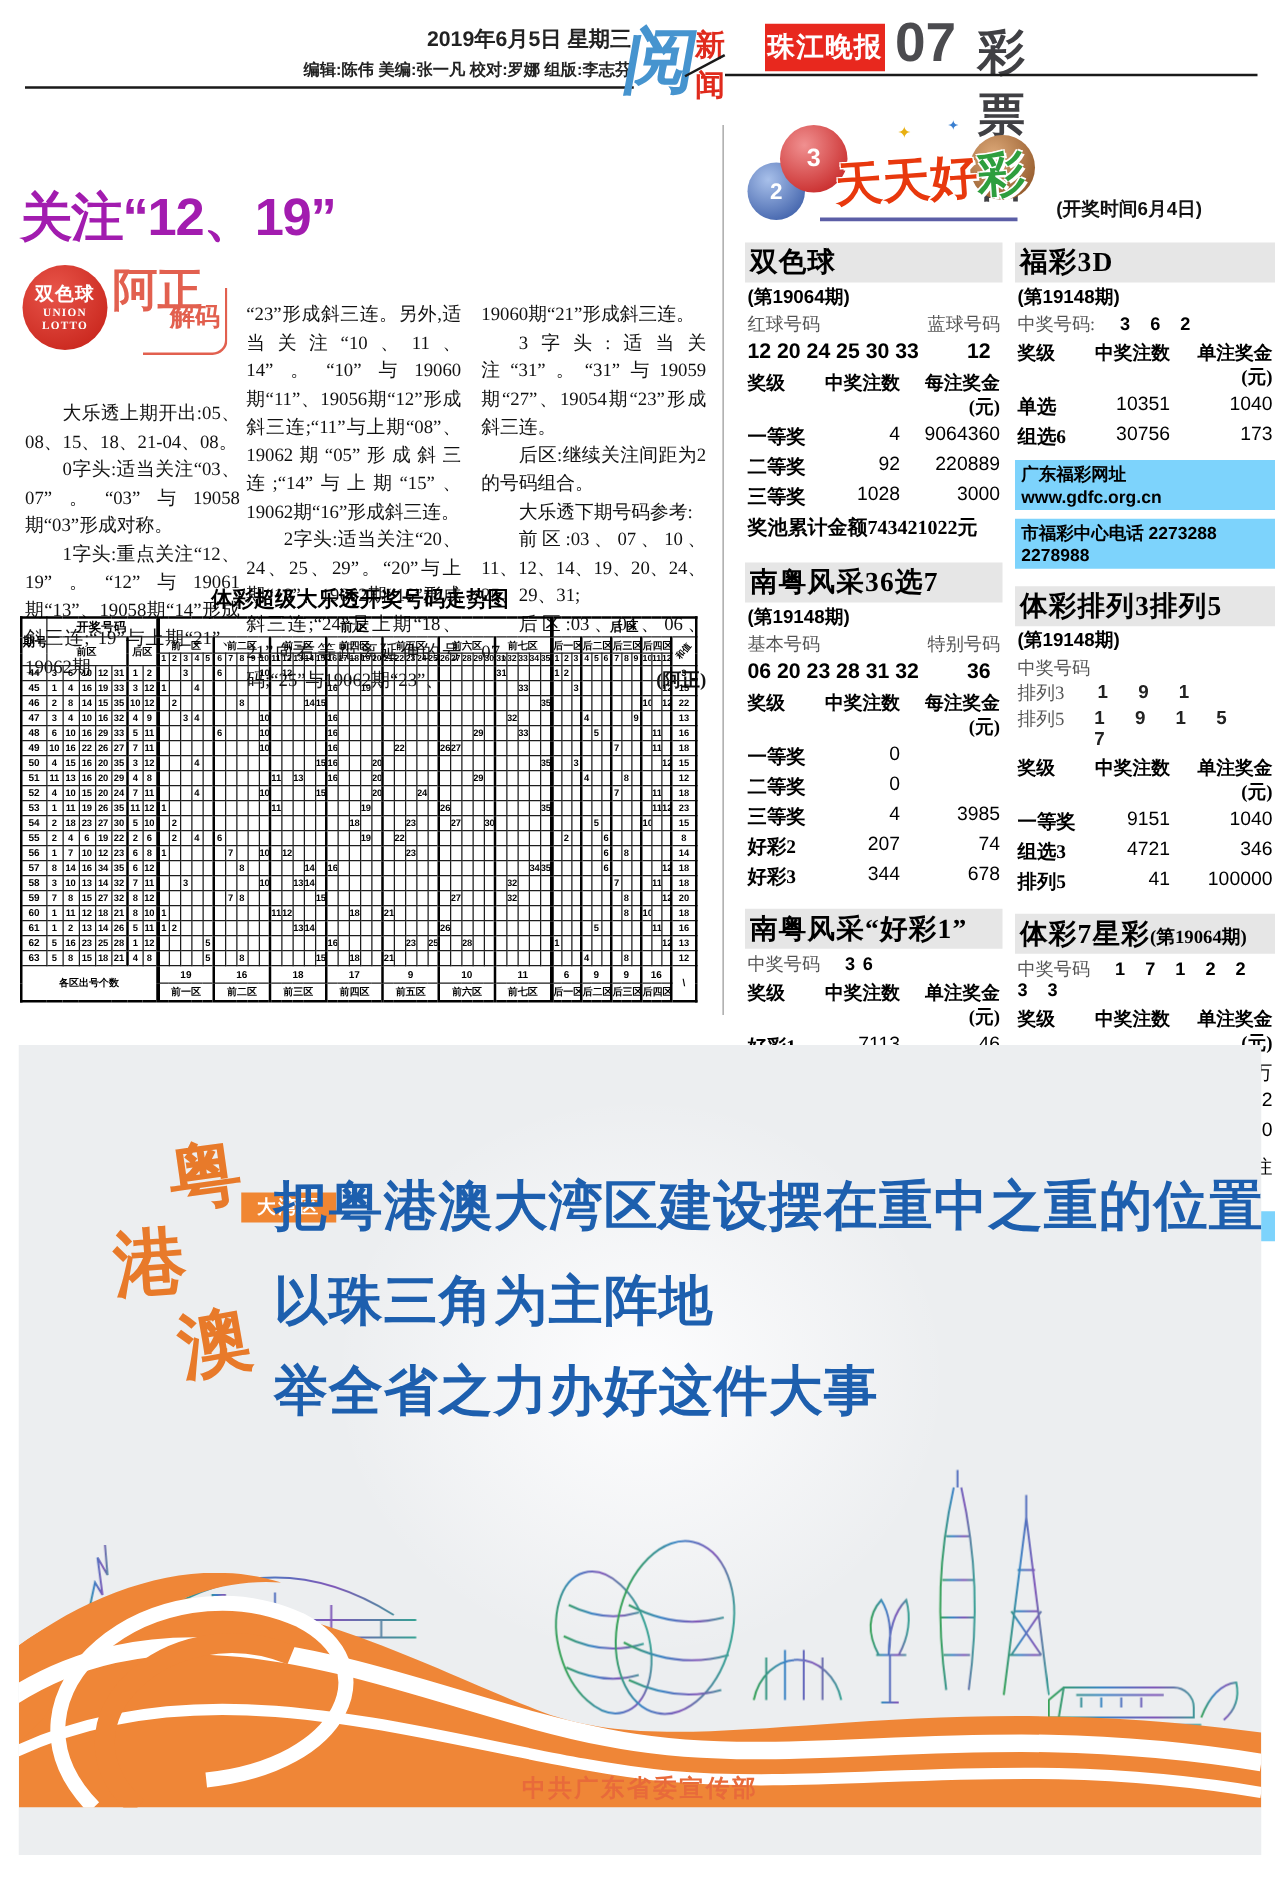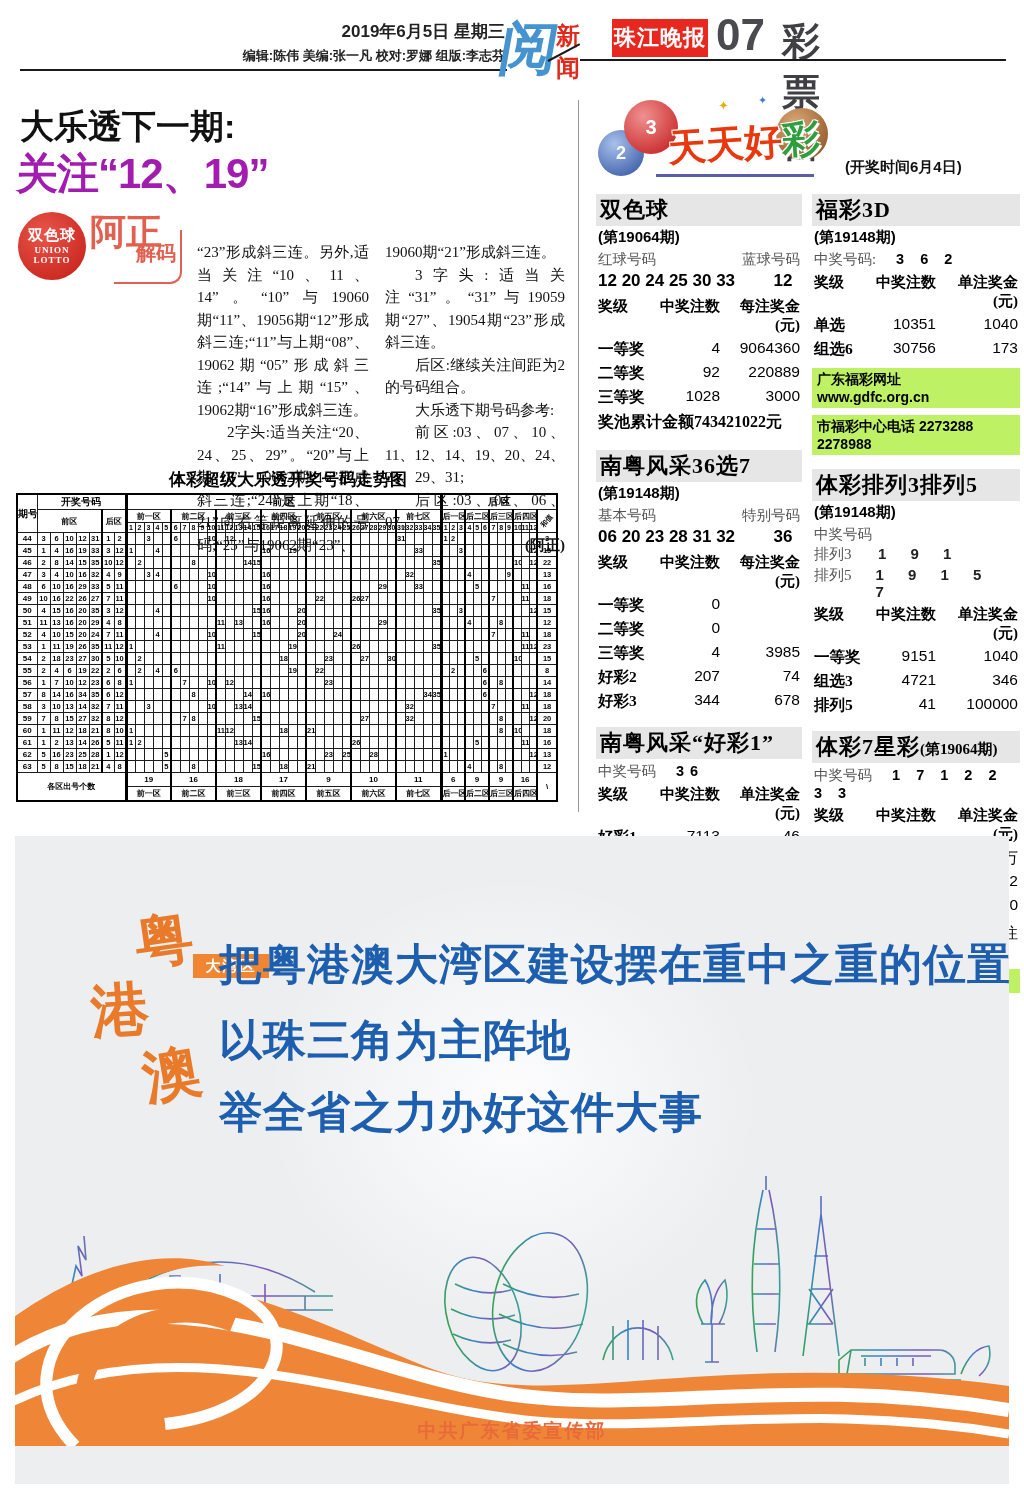--- a/index.html
+++ b/index.html
@@ -108,21 +108,21 @@
   .pair .pn{font-weight:700;font-family:Liberation Sans, sans-serif;letter-spacing:10px;}
   .phead{display:flex;font-size:15px;font-weight:900;padding:4px 2px 2px 2px;color:#000;}
   .phead .c1{width:62px;} .phead .c2{width:74px;} .phead .c3{flex:1;text-align:right;}
   .prow{display:flex;font-size:15.5px;padding:1.5px 2px;color:#000;}
   .prow .c1{width:62px;font-weight:700;}
   .prow .c2{width:60px;text-align:right;font-family:"Liberation Sans",sans-serif;}
   .prow .c3{flex:1;text-align:right;font-family:"Liberation Sans",sans-serif;}
   .sec-strong{font-size:16px;font-weight:900;padding:3px 2px;color:#000;}
   .sec-note{font-size:15px;color:#000;padding:6px 2px 0 2px;text-align:justify;}
   .sec-note .ind{text-indent:2em;display:block;}
-  .graybar{background:#bef264;font-size:14px;font-weight:700;padding:3px 5px;margin-top:7px;color:#000;
+  .graybar{background:#7dd3fc;font-size:14px;font-weight:700;padding:3px 5px;margin-top:7px;color:#000;
            font-family:"Liberation Sans",sans-serif;}
 
   
   .banner{position:absolute;left:15px;top:836px;width:994px;height:648px;background:#eceef0;}
   .banner-glow{position:absolute;left:25%;top:6%;width:50%;height:70%;
                background:radial-gradient(ellipse at center,#fdfdfe 0%,rgba(253,253,254,0) 70%);}
   .vchar{position:absolute;font-size:58px;font-weight:900;color:#e87a2a;
          font-family:"Liberation Sans",sans-serif;}
   .v1{left:120px;top:66px;transform:rotate(-8deg);}
   .v2{left:76px;top:136px;transform:rotate(-4deg);}
@@ -150,34 +150,38 @@
   <div class="mast">
     <div class="mast-read">阅</div>
     <div class="mast-news">新闻</div>
     <div class="mast-paper">珠江晚报</div>
     <div class="mast-pageno">07</div>
     <div class="mast-section">彩票营</div>
   </div>
   <div class="head-diag"></div>
   <div class="head-rule-right"></div>
 
-  <div class="kicker">大乐透下一期:</div>
   <div class="headline">关注“12、19”</div>
 
   <div class="azlogo">
     <div class="az-ball">
       <div class="b1">双色球</div>
       <div class="b2">UNION</div>
       <div class="b2">LOTTO</div>
     </div>
     <div class="az-brk"></div>
     <div class="az-brand">阿正</div>
     <div class="az-sub">解码</div>
   </div>
 
+  <div class="artcol" id="col1">
+      <p class="ind">大乐透上期开出:05、08、15、18、21-04、08。</p>
+      <p class="ind">0字头:适当关注“03、07”。“03”与19058期“03”形成对称。</p>
+      <p class="ind">1字头:重点关注“12、19”。“12”与19061期“13”、19058期“14”形成斜三连;“19”与上期“21”、19062期</p>
+    </div>
   <div class="artcol" id="col2">
       <p class="">“23”形成斜三连。另外,适当关注“10、11、14”。“10”与19060期“11”、19056期“12”形成斜三连;“11”与上期“08”、19062期“05”形成斜三连;“14”与上期“15”、19062期“16”形成斜三连。</p>
       <p class="ind">2字头:适当关注“20、24、25、29”。“20”与上期“18”、19062期“16”形成斜三连;“24”是上期“18、21”向右等距离延伸的号码;“25”与19062期“23”、</p>
     </div>
   <div class="artcol" id="col3">
       <p class="">19060期“21”形成斜三连。</p>
       <p class="ind">3字头:适当关注“31”。“31”与19059期“27”、19054期“23”形成斜三连。</p>
       <p class="ind">后区:继续关注间距为2的号码组合。</p>
       <p class="ind">大乐透下期号码参考:</p>
       <p class="ind">前区:03、07、10、11、12、14、19、20、24、25、29、31;</p>

